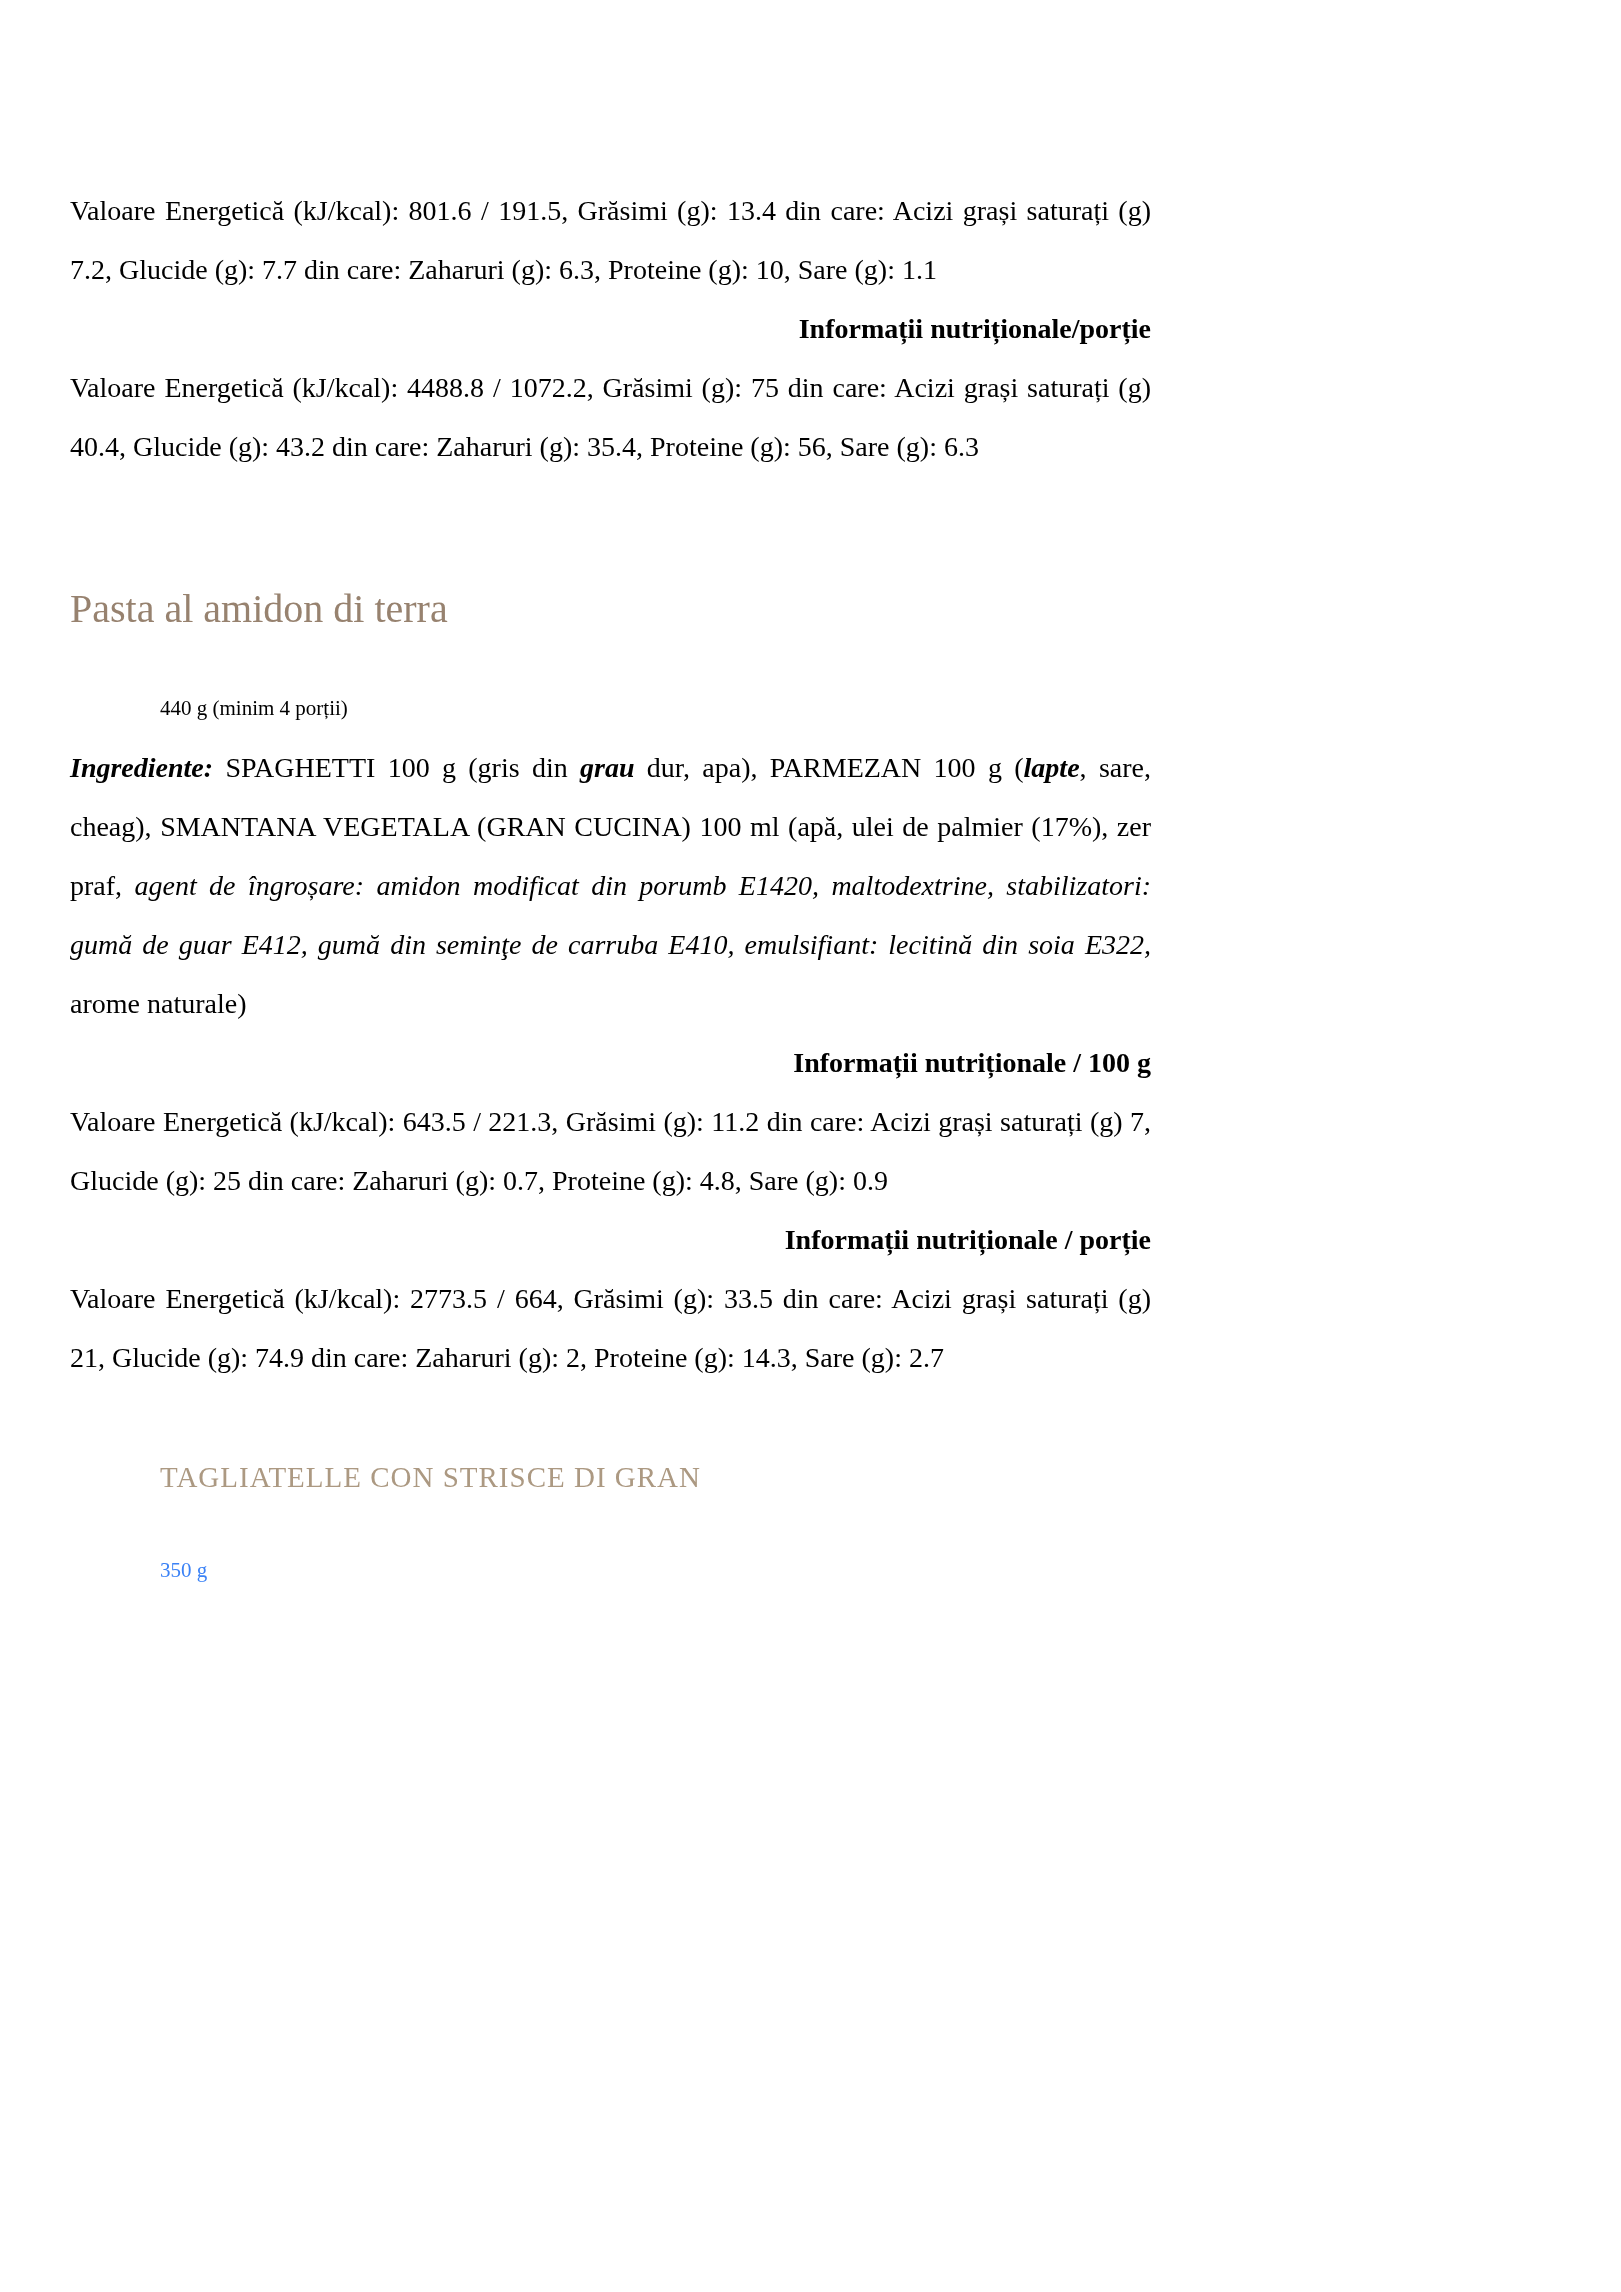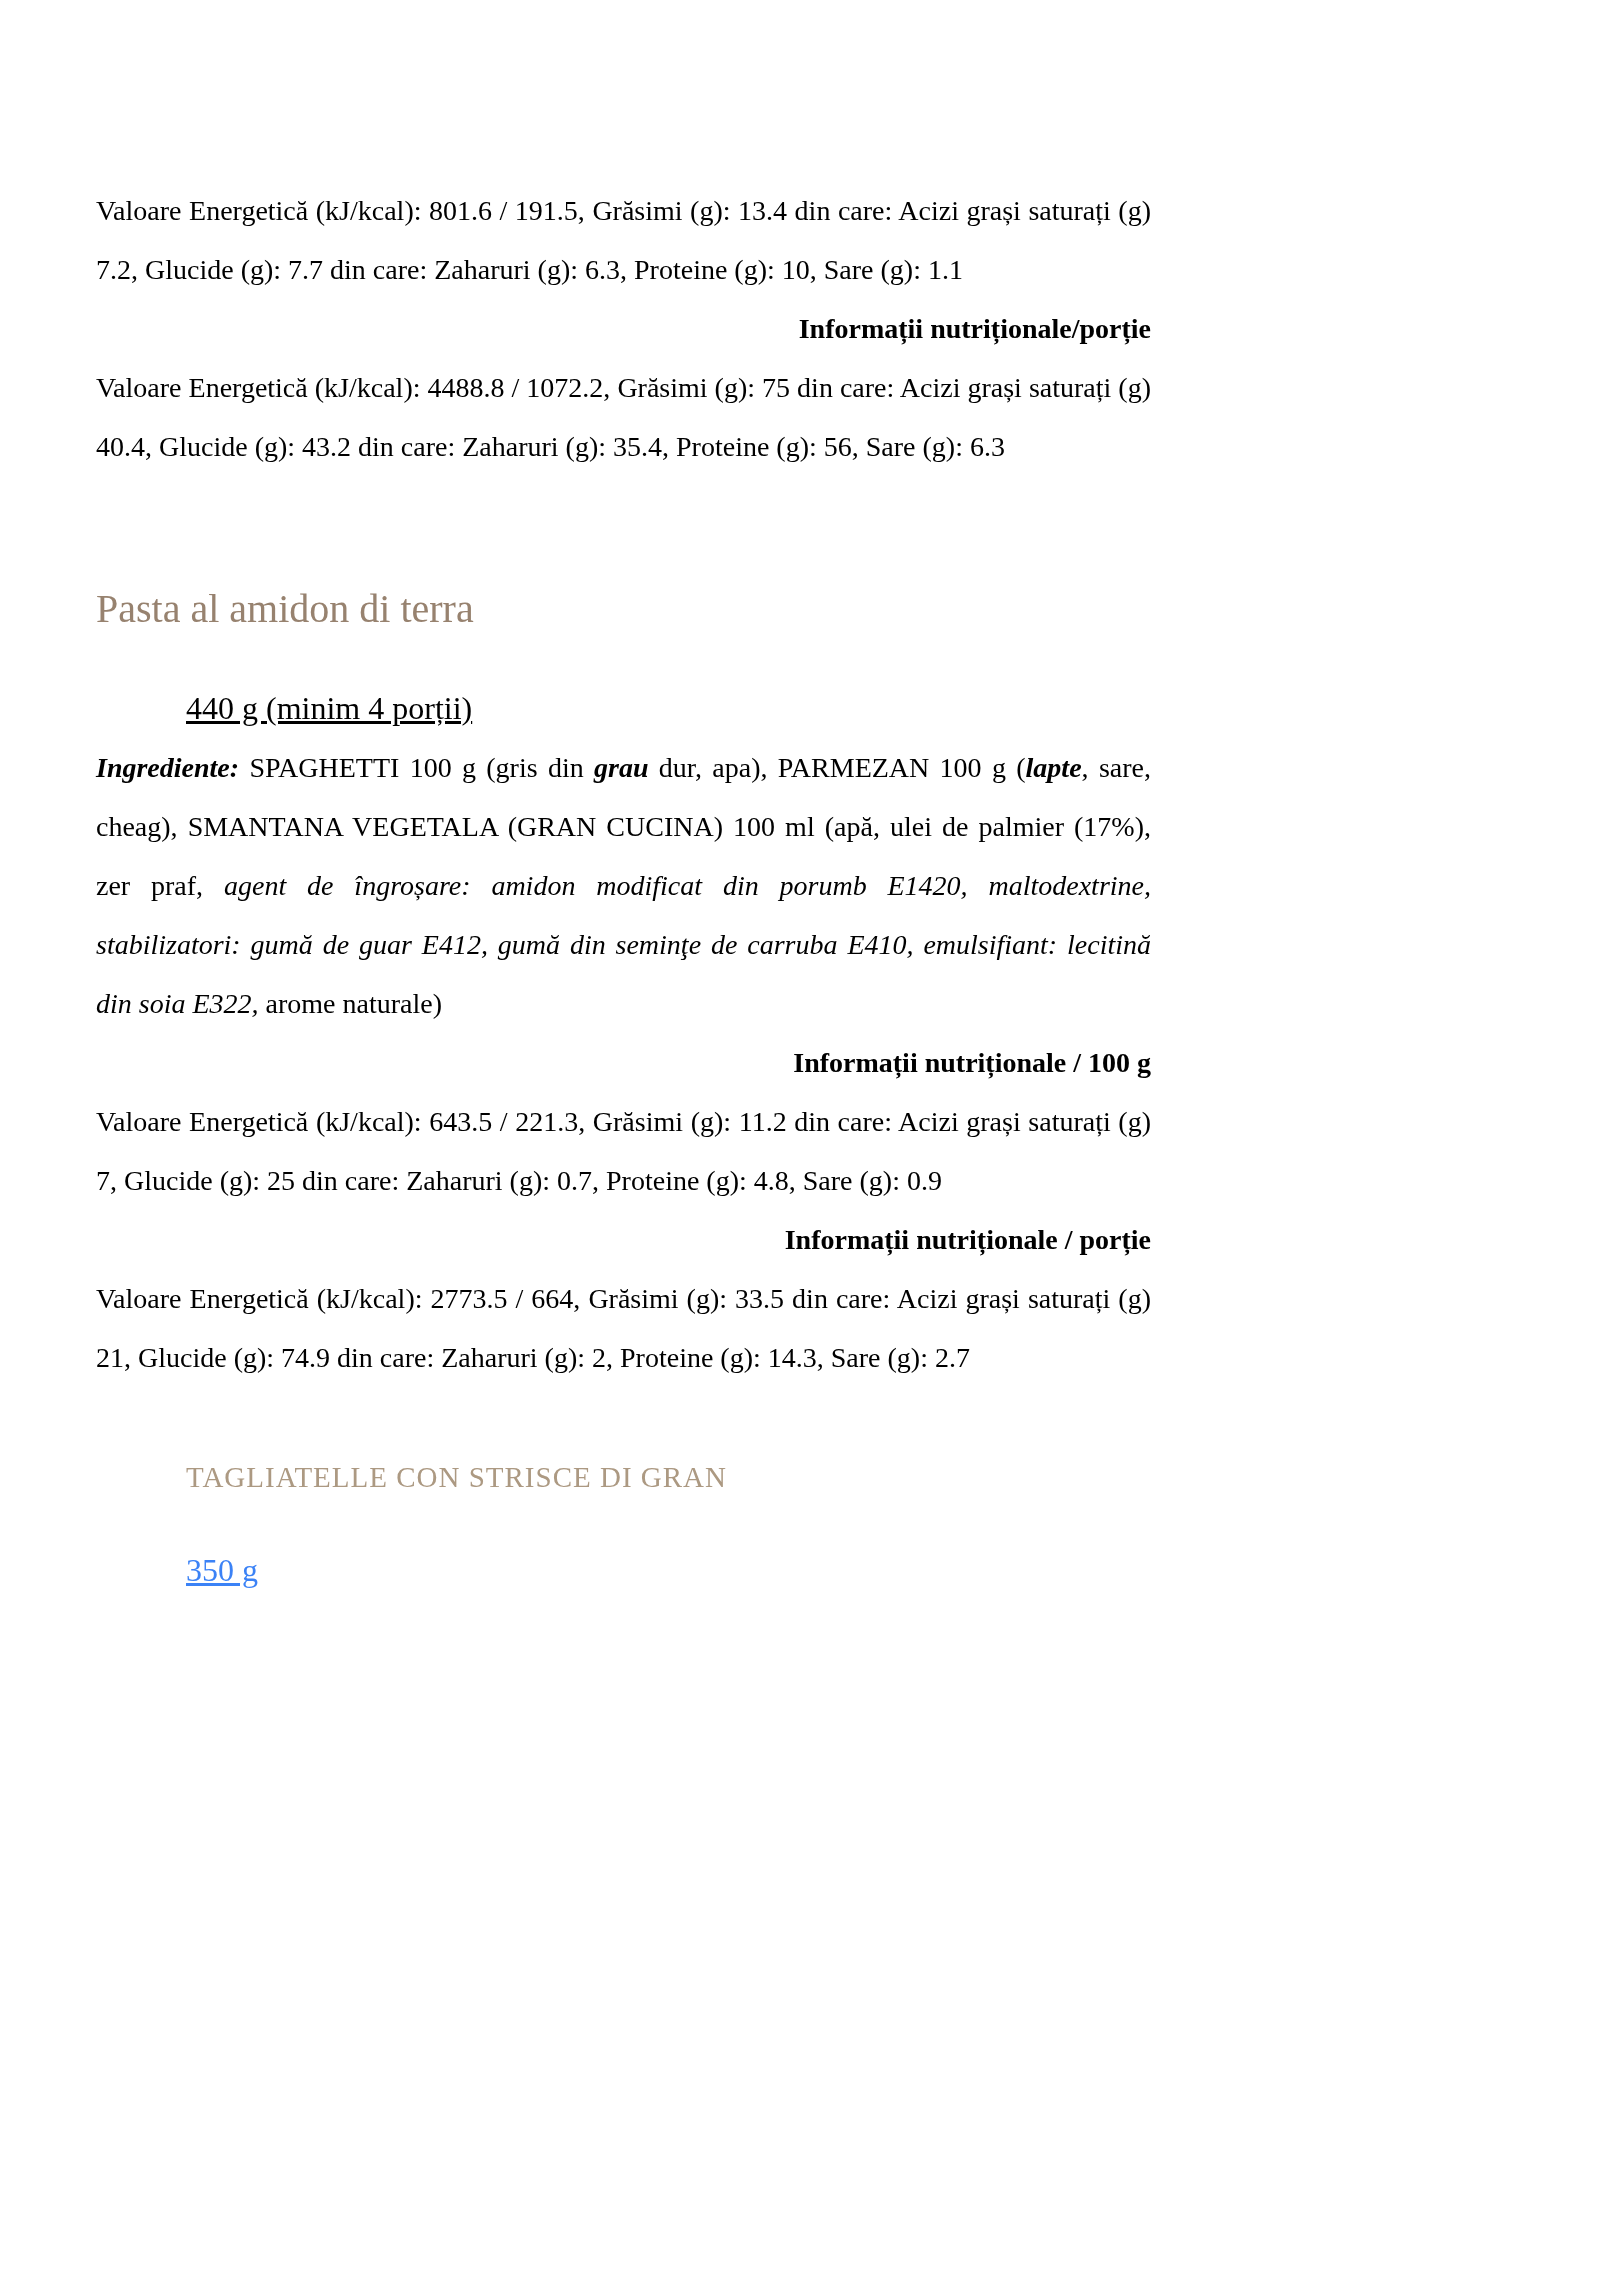--- a/index.html
+++ b/index.html
@@ -2,21 +2,21 @@
 <html lang="ro"><head>
 <meta charset="utf-8">
 <style>
   html, body { margin: 0; padding: 0; background: #ffffff; }
   .page {
     position: relative;
     width: 1281px;
     height: 2293px;
     background: #ffffff;
     box-sizing: border-box;
-    padding: 181px 130px 0 96px;
+    padding: 181px 130px 0 70px;
     font-family: "Liberation Serif", "DejaVu Serif", serif;
     color: #000000;
     overflow: hidden;
   }
   .body-par {
     margin: 0;
     font-size: 28px;
     line-height: 59px;
     text-align: justify;
   }
@@ -43,23 +43,22 @@
     font-weight: normal;
     font-size: 29px;
     line-height: 59px;
     color: #AC9982;
     letter-spacing: 1px;
   }
   h2.dish-title.second { margin-top: 61px; }
   .weight-par {
     margin: 41px 0 0 0;
     padding-left: 90px;
-    font-size: 32px;
+    font-size: 21px;
     line-height: 59px;
-    text-decoration: underline;
   }
   .weight-par.tan {
     margin-top: 34px;
     color: #3b82f6;
   }
   .page-number {
     position: absolute;
     top: 1737px;
     left: 1390px;
     font-size: 28px;

